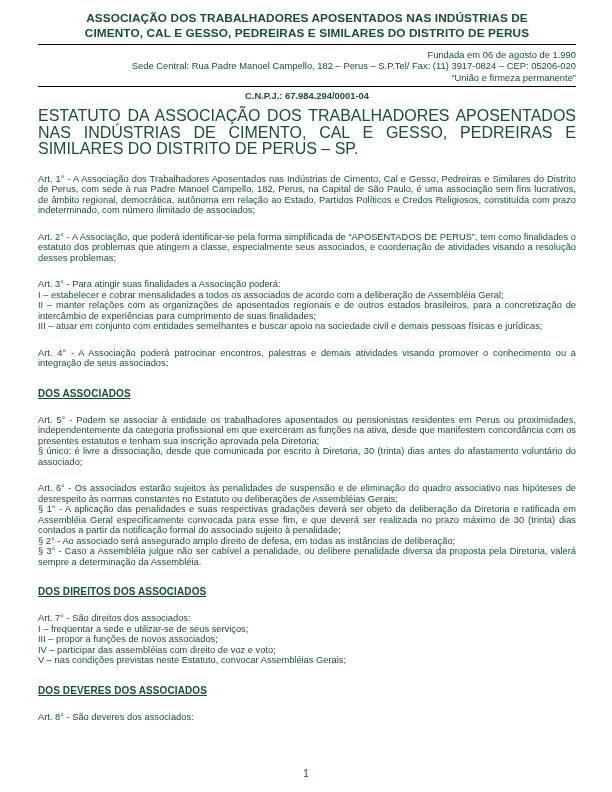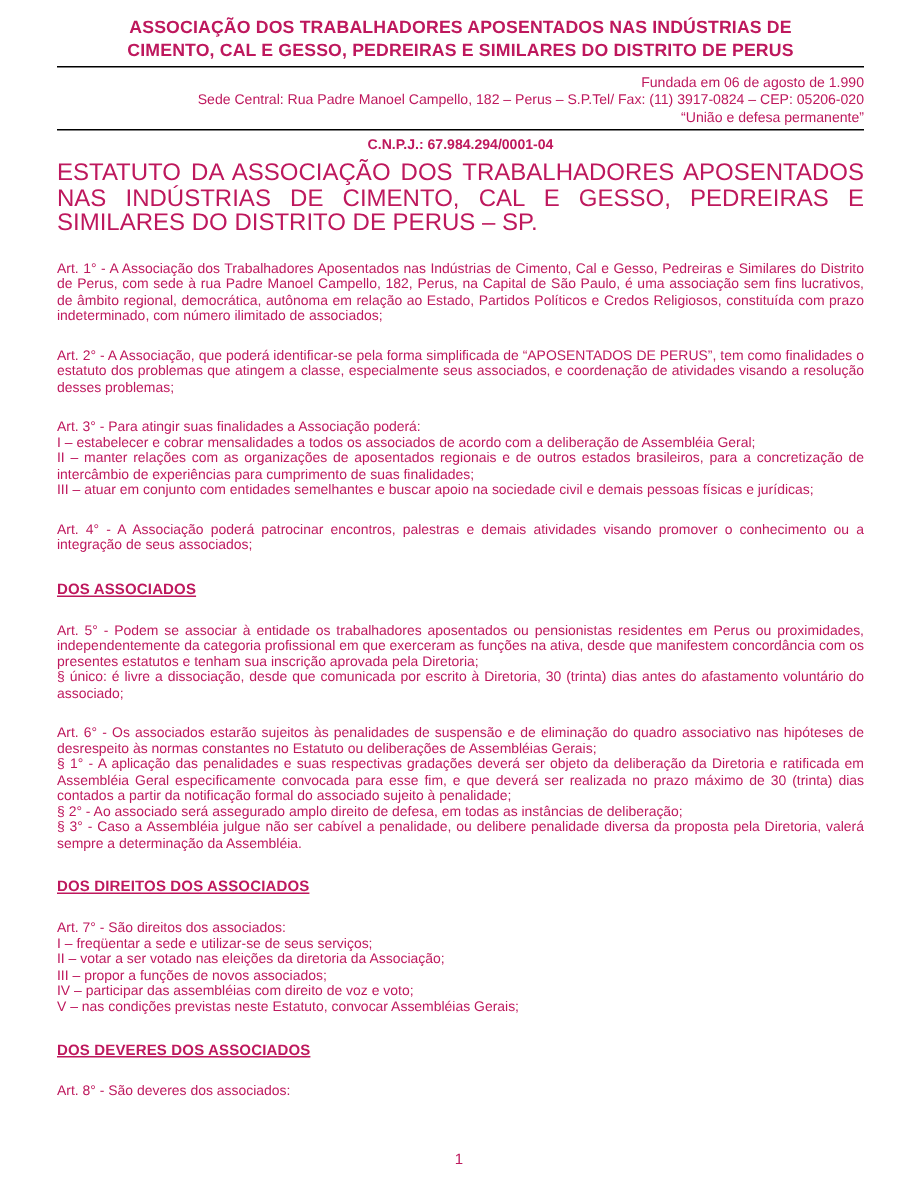--- a/index.html
+++ b/index.html
@@ -2,21 +2,21 @@
 <html><head>
 <meta charset="utf-8">
 <style>
   html, body { margin: 0; padding: 0; background: #fff; }
   .page {
     position: relative;
     width: 612px;
     height: 792px;
     margin: 0 auto;
     background: #ffffff;
-    color: #be185d;
+    color: #14532d;
     font-family: "Liberation Sans", sans-serif;
     box-sizing: border-box;
     padding: 11px 36px 0 38px;
     overflow: hidden;
   }
   
   .header-title { text-align: center; font-weight: bold; font-size: 11.8px; line-height: 14.5px; letter-spacing: 0.1px; }
   .header-title .hline { white-space: nowrap; }
   .rule { border-bottom: 1.8px solid #000; height: 0; }
   .rule-1 { margin: 4px 0 4px; }
@@ -42,21 +42,21 @@
   <div class="header-title">
     <div class="hline">ASSOCIAÇÃO DOS TRABALHADORES APOSENTADOS NAS INDÚSTRIAS DE</div>
     <div class="hline">CIMENTO, CAL E GESSO, PEDREIRAS E SIMILARES DO DISTRITO  DE  PERUS</div>
   </div>
 
   <div class="rule rule-1"></div>
 
   <div class="header-info">
     <div class="hline">Fundada em 06 de agosto de 1.990</div>
     <div class="hline">Sede Central: Rua Padre Manoel Campello, 182 – Perus – S.P.Tel/ Fax: (11) 3917-0824 – CEP: 05206-020</div>
-    <div class="hline">“União e defesa permanente”</div>
+    <div class="hline">“União e firmeza permanente”</div>
   </div>
 
   <div class="rule rule-2"></div>
 
   <div class="cnpj">C.N.P.J.: 67.984.294/0001-04</div>
 
   <p class="doc-title">ESTATUTO DA ASSOCIAÇÃO DOS TRABALHADORES APOSENTADOS NAS INDÚSTRIAS DE CIMENTO, CAL E GESSO, PEDREIRAS E SIMILARES DO DISTRITO DE PERUS – SP.</p>
 
   <div>
     <div class="block">
@@ -88,21 +88,20 @@
       <p class="tline">§ 2° - Ao associado será assegurado amplo direito de defesa, em todas as instâncias de deliberação;</p>
       <p class="tline">§ 3° - Caso a Assembléia julgue não ser cabível a penalidade, ou delibere penalidade diversa da proposta pela Diretoria, valerá sempre a determinação da Assembléia.</p>
     </div>
   </div>
 
   <div>
     <div class="section-heading">DOS DIREITOS DOS ASSOCIADOS</div>
     <div class="block">
       <p class="tline">Art. 7° - São direitos dos associados:</p>
       <p class="tline">I – freqüentar a sede e utilizar-se de seus serviços;</p>
-      <p class="tline">II – votar a ser votado nas eleições da diretoria da Associação;</p>
       <p class="tline">III – propor a funções de novos associados;</p>
       <p class="tline">IV – participar das assembléias com direito de voz e voto;</p>
       <p class="tline">V – nas condições previstas neste Estatuto, convocar Assembléias Gerais;</p>
     </div>
   </div>
 
   <div>
     <div class="section-heading">DOS DEVERES DOS ASSOCIADOS</div>
     <div class="block">
       <p class="tline">Art. 8° - São deveres dos associados:</p>

